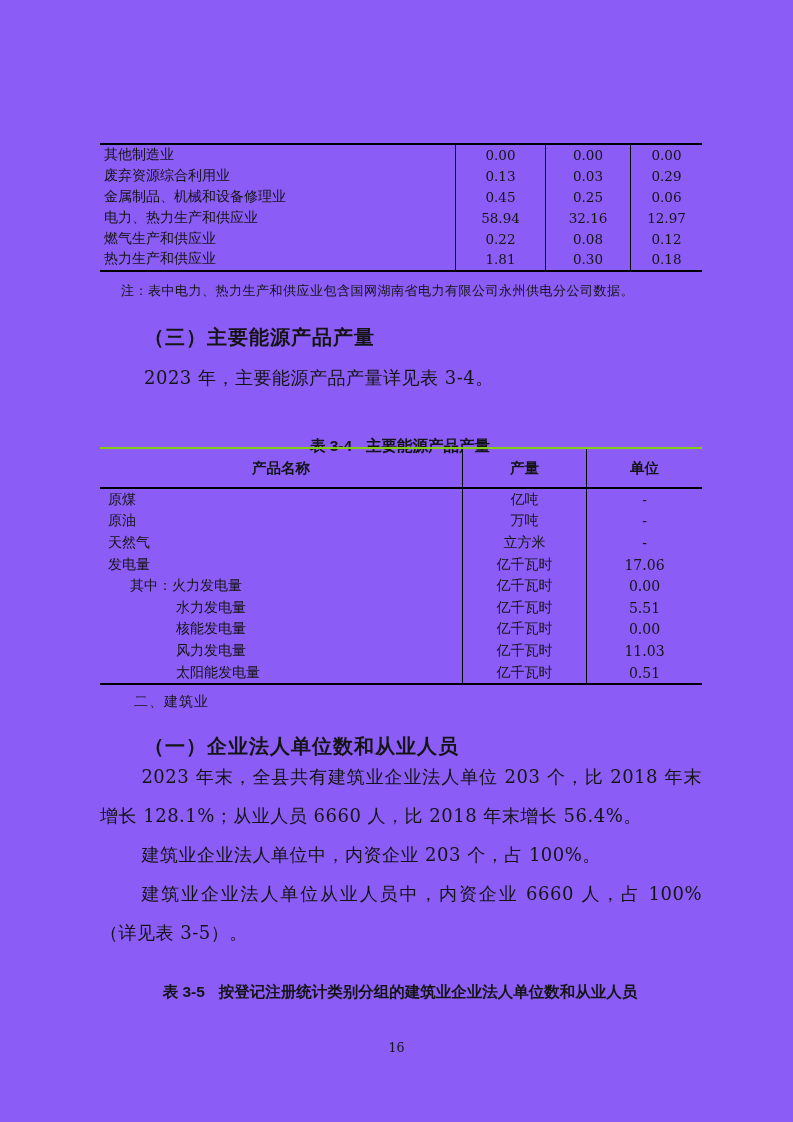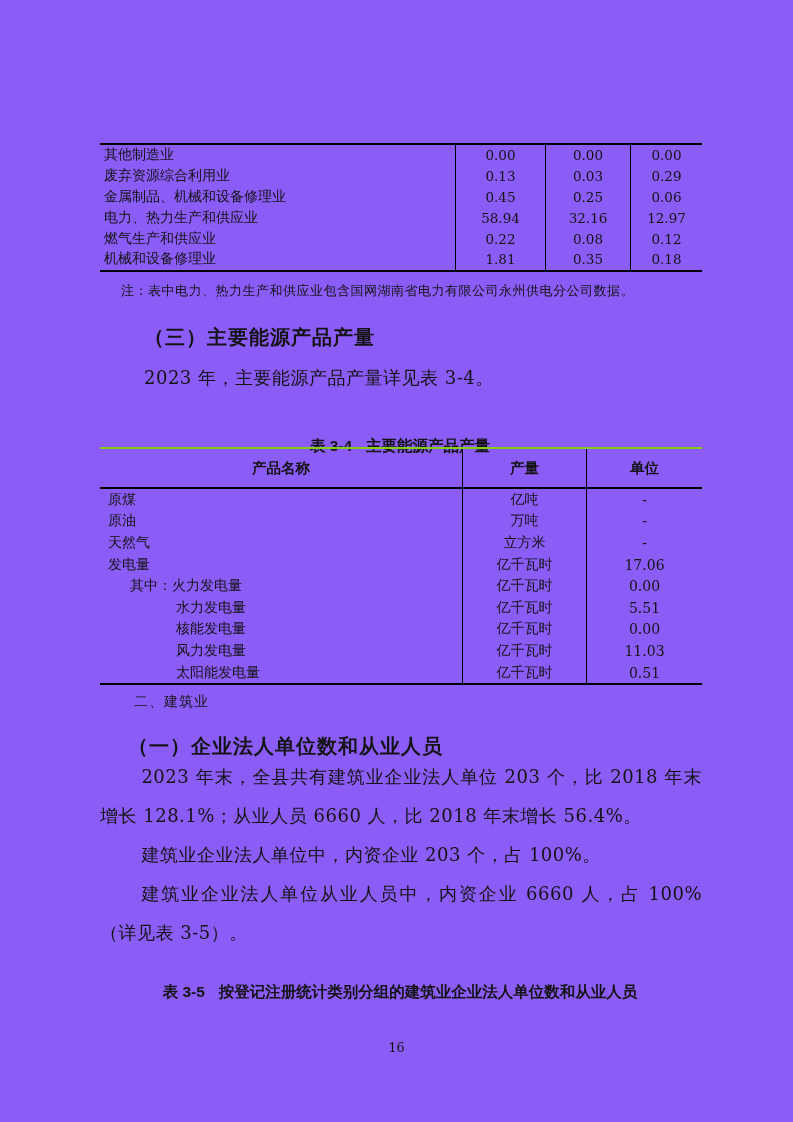--- a/index.html
+++ b/index.html
@@ -116,21 +116,21 @@
   .h-construction {
     position: absolute;
     left: 134px; top: 693px;
     font-family: "Liberation Sans", "DejaVu Sans", sans-serif;
     font-weight: normal;
     font-size: 14px;
     letter-spacing: 1px;
   }
   .h-sub {
     position: absolute;
-    left: 128px; top: 733px;
+    left: 144px; top: 733px;
     font-size: 20px; font-weight: bold;
     letter-spacing: 1px;
   }
   .body-text {
     position: absolute;
     left: 100px; top: 757px; width: 602px;
     font-size: 18px;
     line-height: 39px;
     text-align: justify;
     letter-spacing: 0.5px;
@@ -175,23 +175,23 @@
       <div class="tt-num">32.16</div>
       <div class="tt-num">12.97</div>
     </div>
     <div class="tt-row">
       <div class="tt-label">燃气生产和供应业</div>
       <div class="tt-num">0.22</div>
       <div class="tt-num">0.08</div>
       <div class="tt-num">0.12</div>
     </div>
     <div class="tt-row">
-      <div class="tt-label">机械和设备修理业</div>
+      <div class="tt-label">热力生产和供应业</div>
       <div class="tt-num">1.81</div>
-      <div class="tt-num">0.35</div>
+      <div class="tt-num">0.30</div>
       <div class="tt-num">0.18</div>
     </div>
   </div>
 
   <div class="table-note">注：表中电力、热力生产和供应业包含国网湖南省电力有限公司永州供电分公司数据。</div>
 
   <div class="h-energy">（三）主要能源产品产量</div>
   <div class="p-energy">2023 年，主要能源产品产量详见表 3-4。</div>
 
   <div class="caption cap-3-4">

